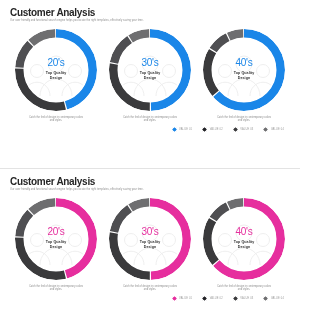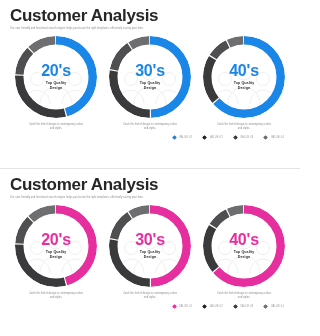--- a/index.html
+++ b/index.html
@@ -13,21 +13,21 @@
     position:relative;
     width:300px;height:168px;
     background:#ffffff;
     box-sizing:border-box;
     padding:7px 10px 0 10px;
     overflow:hidden;
   }
   .slide + .slide{border-top:1px solid #e3e3e3;}
 
   .title{
-    font-size:17px;
+    font-size:10px;
     font-weight:700;
     letter-spacing:-0.3px;
     color:#262626;
     margin:0 0 1px 0;
     line-height:1.1;
   }
   .subtitle{
     font-size:2.6px;
     color:#8d8d8d;
     letter-spacing:0.05px;
@@ -71,22 +71,22 @@
   }
   .silhouette{
     position:absolute;
     left:50%;top:54%;
     transform:translate(-50%,-50%);
     width:54px;height:48px;
     opacity:.55;
   }
   .age{
     position:relative;
-    font-size:16px;
-    font-weight:700;
+    font-size:10px;
+    font-weight:400;
     letter-spacing:-0.2px;
     line-height:1;
     margin-bottom:2.5px;
   }
   .tagline{
     position:relative;
     font-size:3.6px;
     font-weight:700;
     line-height:1.45;
     text-align:center;

